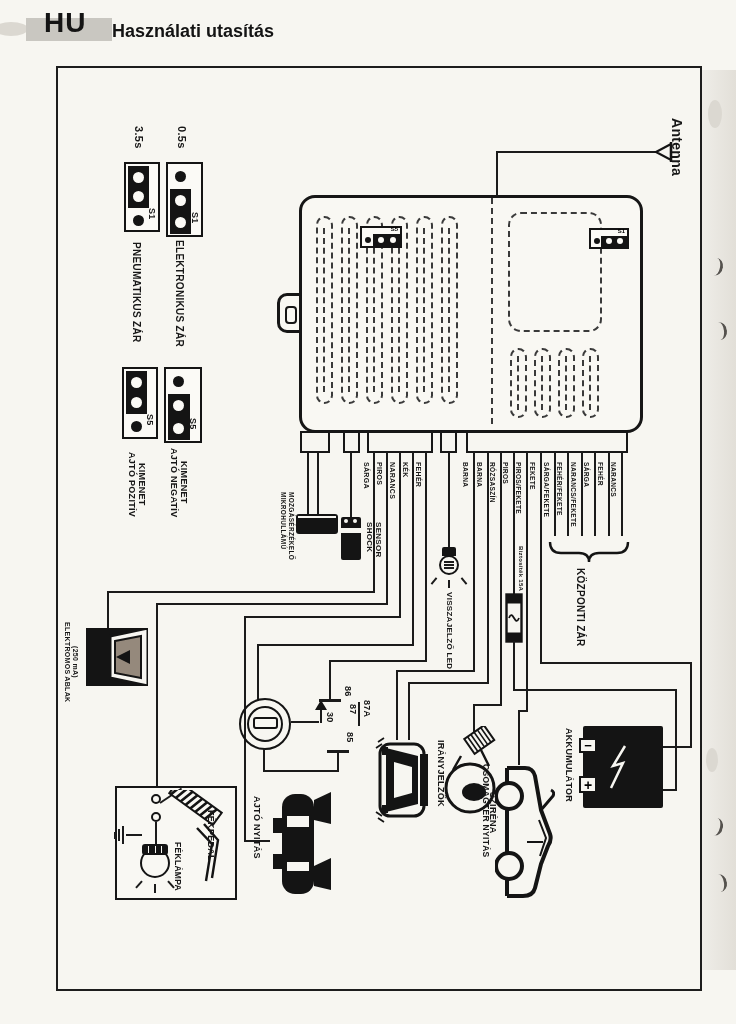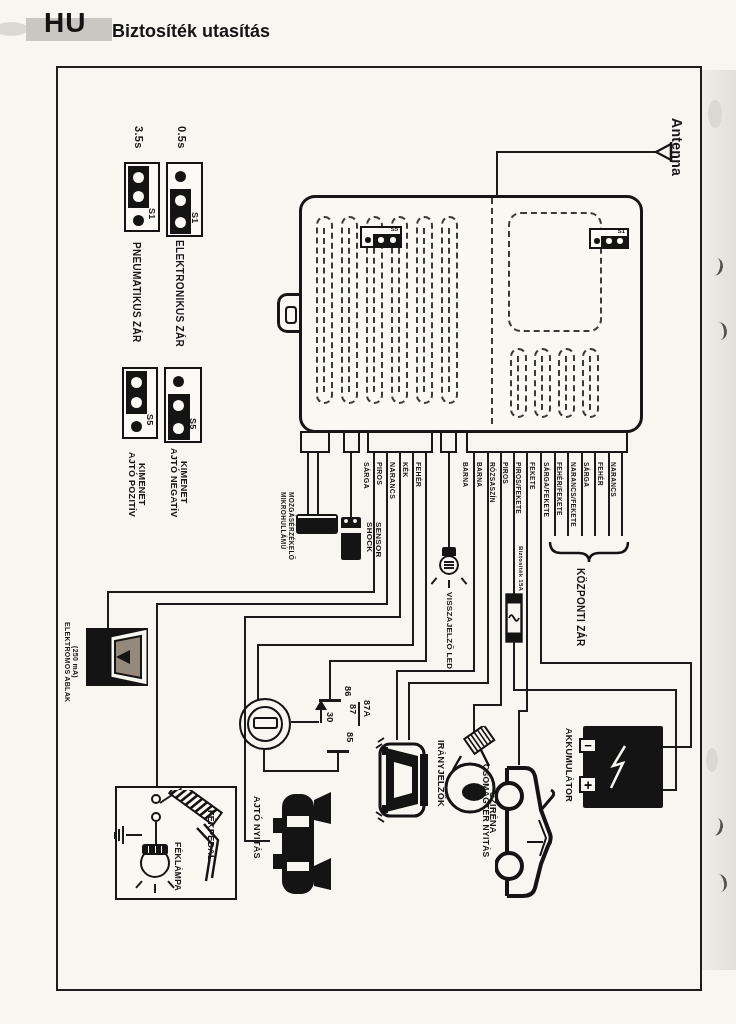--- a/index.html
+++ b/index.html
@@ -19,21 +19,21 @@
   .smudge{position:absolute;background:#dbd8d1;border-radius:50%}
 </style>
 </head>
 <body>
 
 <div class="page">
 
   <div class="abs smudge" style="left:-6px;top:22px;width:34px;height:14px"></div>
   <div class="abs" style="left:26px;top:18px;width:86px;height:23px;background:#c9c7c1"></div>
   <div class="abs" style="left:44px;top:7px;font-size:28px;font-weight:800;letter-spacing:1px;color:#141414">HU</div>
-  <div class="abs" style="left:112px;top:21px;font-size:18px;font-weight:800;color:#141414">Biztosíték utasítás</div>
+  <div class="abs" style="left:112px;top:21px;font-size:18px;font-weight:800;color:#141414">Használati utasítás</div>
 
   <div class="abs" style="left:56px;top:66px;width:642px;height:921px;border:2.6px solid #1d1d1d"></div>
 
   <div class="vt" style="left:133px;top:126px;font-size:11px">3.5s</div>
   <div class="vt" style="left:176px;top:126px;font-size:11px">0.5s</div>
 
   <div class="jmp" style="left:124px;top:162px;width:36px;height:70px">
     <div class="fill" style="left:2px;top:2px;width:21px;height:42px"></div>
     <div class="dot" style="left:7px;top:8px;width:11px;height:11px;background:#fbfaf6"></div>
     <div class="dot" style="left:7px;top:27px;width:11px;height:11px;background:#fbfaf6"></div>

